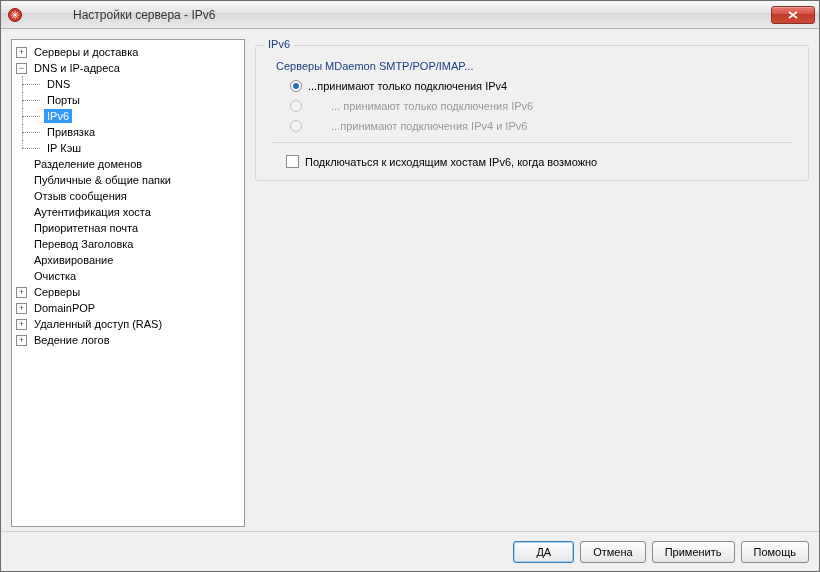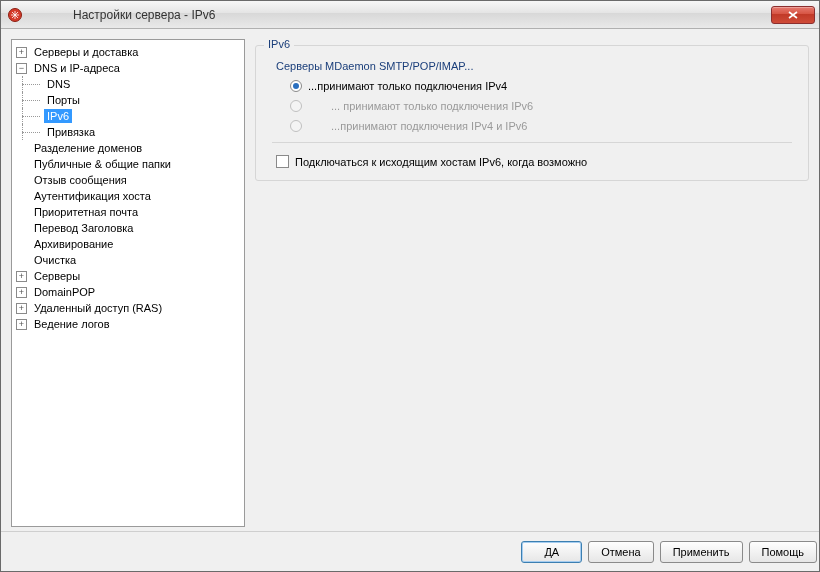--- a/index.html
+++ b/index.html
@@ -195,38 +195,38 @@
   }
   .radio-label.disabled { color: #9a9a9a; margin-left: 23px; }
   .divider {
     border: none;
     border-top: 1px solid #d6d6d6;
     margin: 10px 4px 12px 4px;
   }
   .checkbox-row {
     display: flex;
     align-items: center;
-    margin-left: 8px;
+    margin-left: 18px;
   }
   .checkbox {
     width: 13px;
     height: 13px;
     border: 1px solid #8a8a8a;
     background: #fff;
     margin-right: 6px;
     flex-shrink: 0;
   }
 
   .footer {
     height: 40px;
     border-top: 1px solid #cfcfcf;
     display: flex;
     align-items: center;
     justify-content: flex-end;
-    padding: 0 2px;
+    padding: 0 10px;
     gap: 6px;
     background: #f0f0f0;
   }
   .btn {
     height: 22px;
     border: 1px solid #8a8a8a;
     border-radius: 3px;
     background: linear-gradient(to bottom, #fefefe, #e6e6e6);
     padding: 0 12px;
     font-size: 11px;
@@ -289,20 +289,26 @@
                 <li>
                   <div class="row">
                     <span class="dots-indent"></span>
                     <span class="label selected">IPv6</span>
                   </div>
                 </li>
                 <li>
                   <div class="row">
                     <span class="dots-indent"></span>
                     <span class="label">Привязка</span>
+                  </div>
+                </li>
+                <li>
+                  <div class="row">
+                    <span class="dots-indent last"></span>
+                    <span class="label">IP Кэш</span>
                   </div>
                 </li>
               </ul>
             </li>
             <li>
               <div class="row">
                 <span class="expando placeholder"></span>
                 <span class="label">Разделение доменов</span>
               </div>
             </li>

